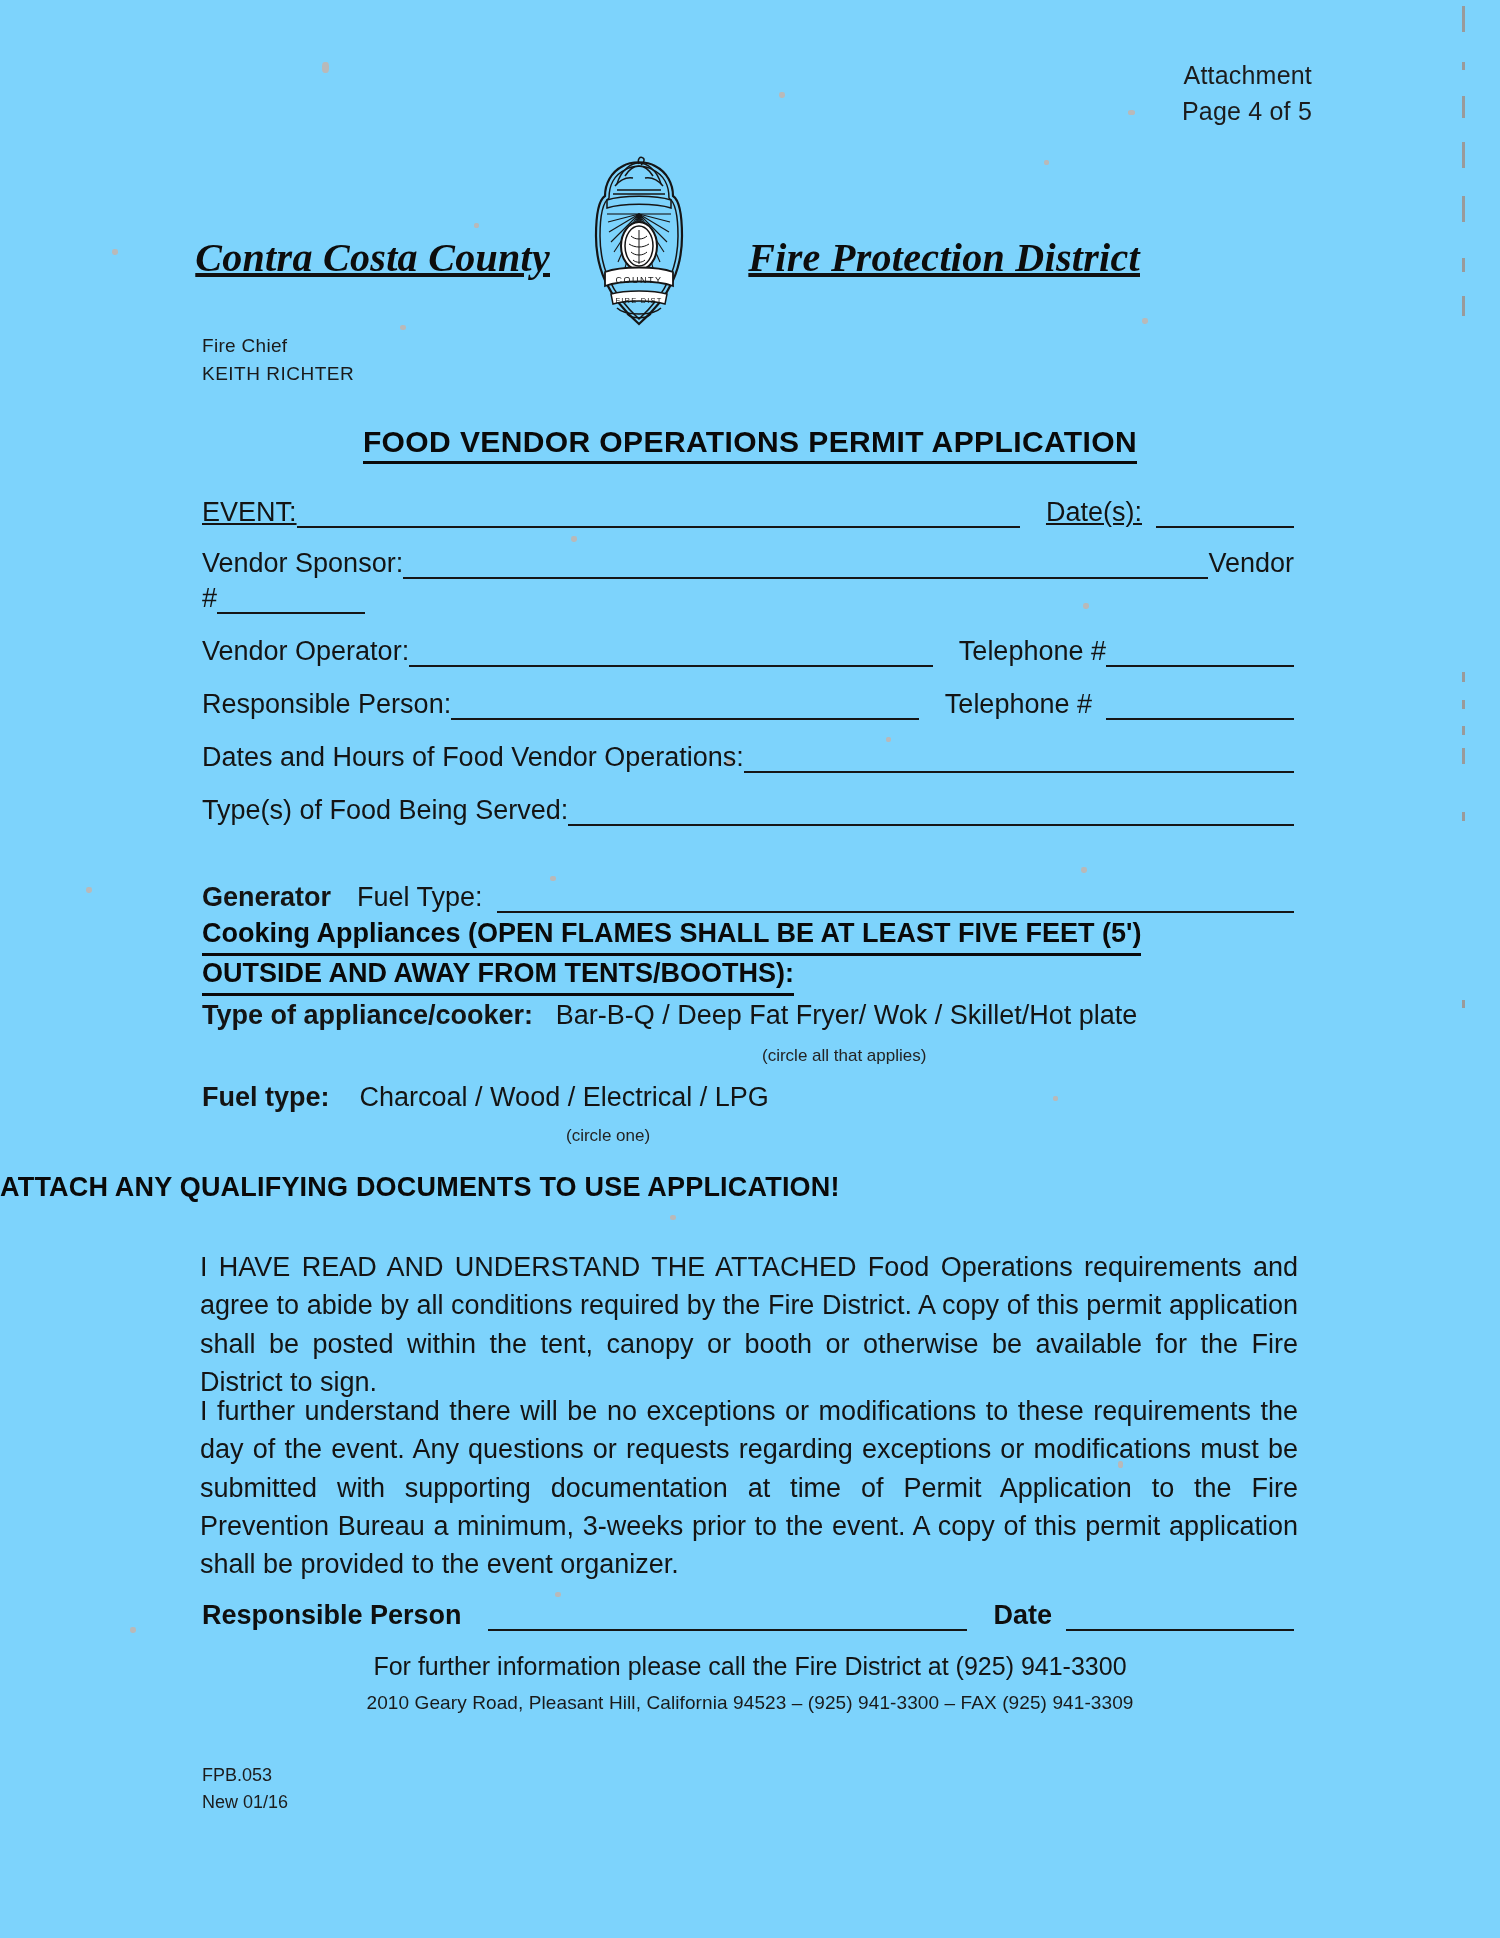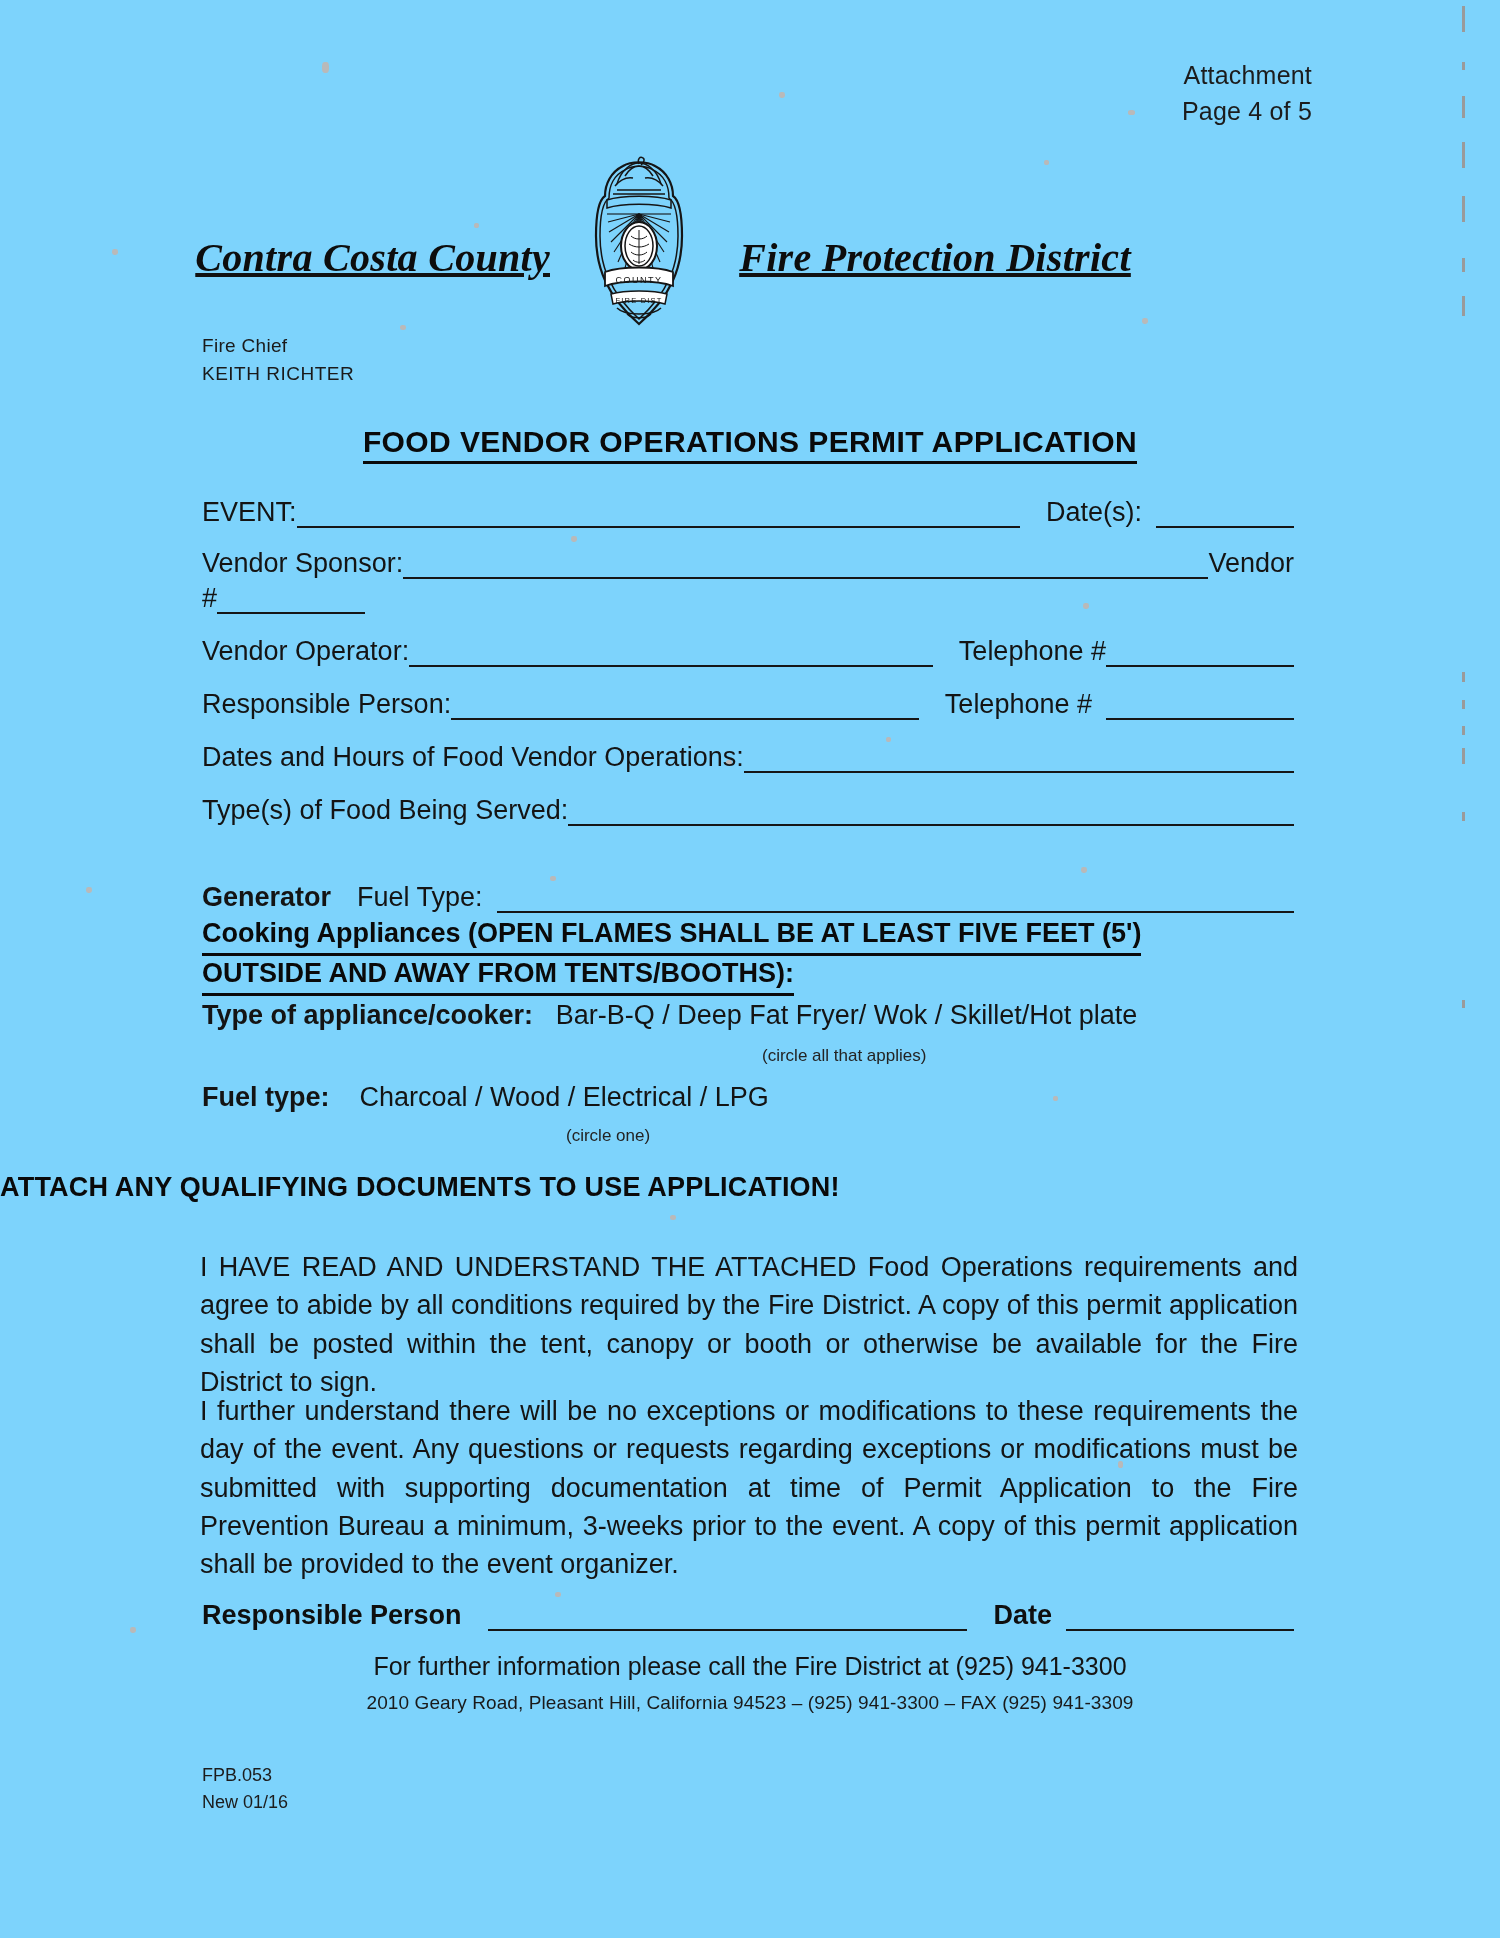--- a/index.html
+++ b/index.html
@@ -66,21 +66,21 @@
   .mast-text {
     font-family: "Liberation Serif", serif;
     font-weight: bold;
     font-style: italic;
     font-size: 40px;
     letter-spacing: .3px;
     white-space: nowrap;
     color: #0d0d0d;
   }
   .mast-left  { width: 410px; text-align: right; padding-right: 20px;}
-  .mast-right { width: 410px; text-align: center;  padding-left: 22px;}
+  .mast-right { width: 410px; text-align: right;  padding-left: 22px;}
   .badge-wrap {
     width: 104px;
     height: 185px;
     position: relative;
     margin-top: -42px;
     flex: 0 0 auto;
   }
   .badge-wrap svg { display:block; width:100%; height:100%; }
 
   
@@ -134,21 +134,21 @@
     border-bottom: 2.5px solid #161616;
     height: 22px;
     min-width: 10px;
   }
   .rule.w-date   { flex: 0 0 138px; }
   .rule.w-vnum   { flex: 0 0 148px; }
   .rule.w-tel    { flex: 0 0 188px; }
   .gap-sm { flex: 0 0 14px; }
   .gap-md { flex: 0 0 26px; }
 
-  .row-event   { margin-bottom: 20px; }
+  .row-event   { margin-bottom: 20px; text-decoration: underline; }
   .row-sponsor { margin-bottom: 4px; }
   .row-vnum    { margin-bottom: 22px; }
   .row-gen     { margin-top: 56px; margin-bottom: 0; }
 
   
   .cooking-head {
     position: absolute;
     top: 916px;
     left: 202px;
     width: 1100px;

